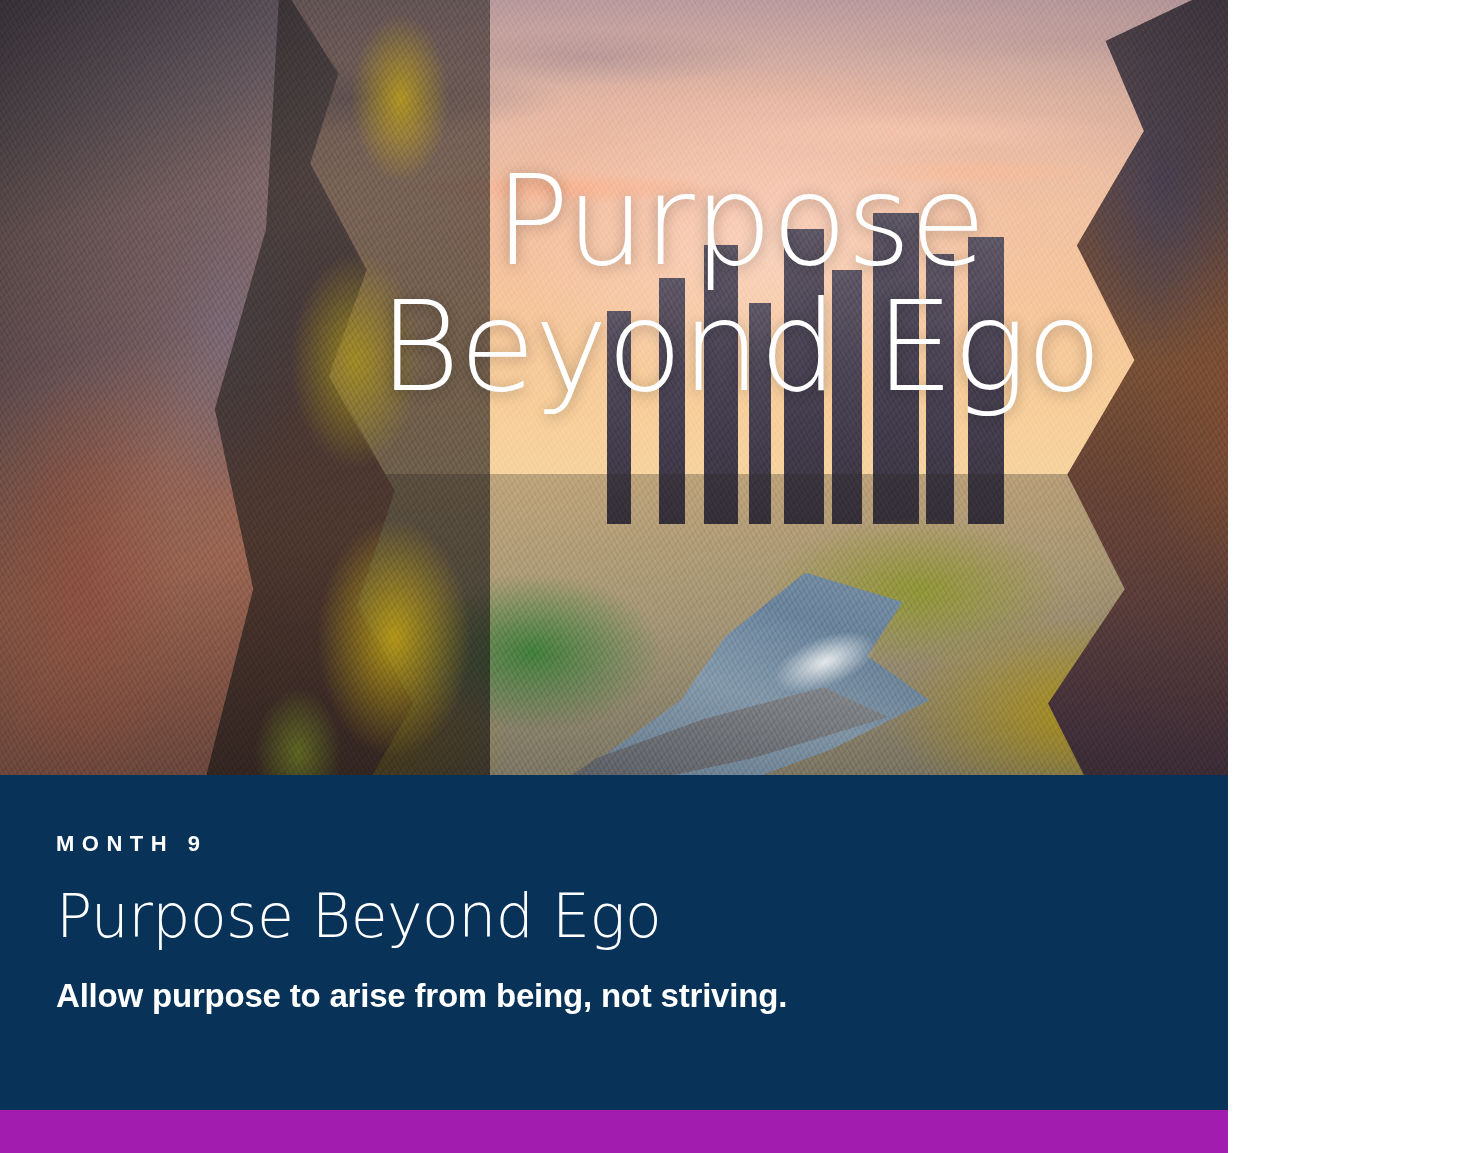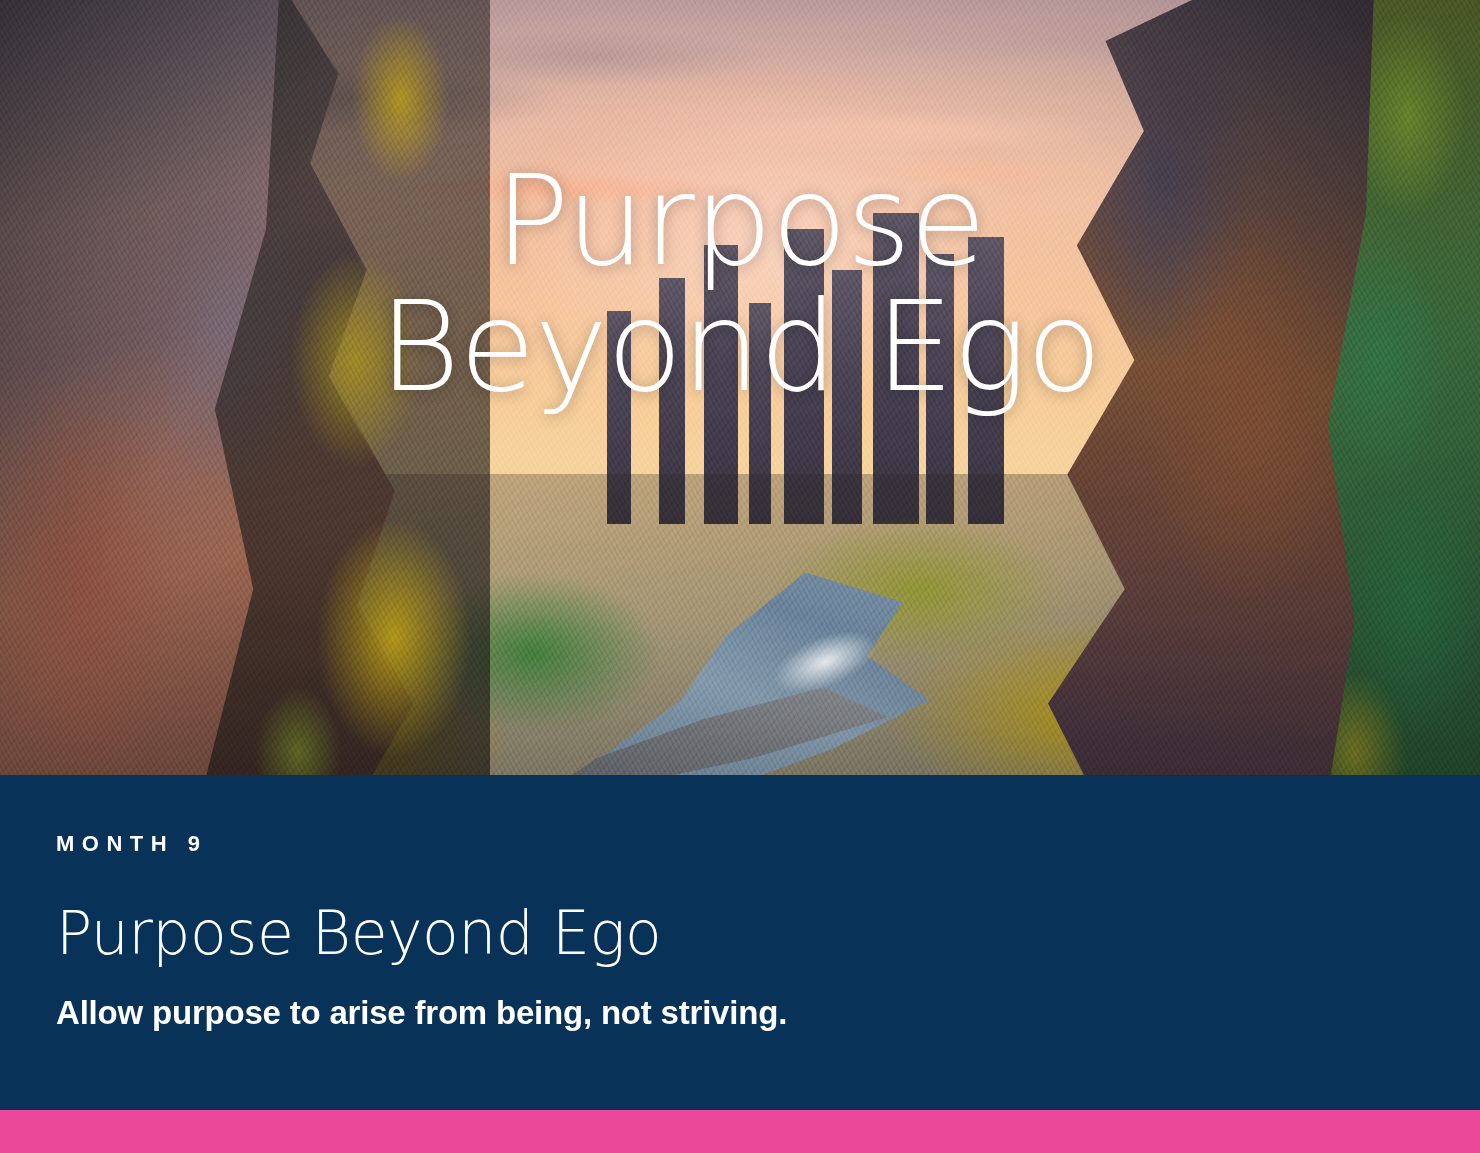--- a/index.html
+++ b/index.html
@@ -7,24 +7,24 @@
   html, body {
     width:1480px;
     height:1153px;
     background:#ffffff;
     font-family:"Liberation Sans", sans-serif;
     overflow:hidden;
   }
 
   #card {
     position:relative;
-    width:1480px;
+    width:1228px;
     height:1153px;
     overflow:hidden;
-    background:#ec4899;
+    background:#a21caf;
   }
 
   
   #hero {
     position:absolute;
     left:0; top:0;
     width:1480px;
     height:818px;
     overflow:hidden;
     background:#2b2430;
@@ -211,21 +211,21 @@
   }
   #eyebrow {
     color:#ffffff;
     font-family:"Liberation Sans", sans-serif;
     font-size:22px;
     font-weight:bold;
     letter-spacing:7.5px;
     line-height:1;
   }
   #band-title {
-    margin-top:47px;
+    margin-top:30px;
     color:#ffffff;
     font-family:"DejaVu Sans", sans-serif;
     font-weight:200;
     font-size:60px;
     line-height:1.06;
     letter-spacing:-0.5px;
   }
   #band-sub {
     margin-top:27px;
     color:#ffffff;

